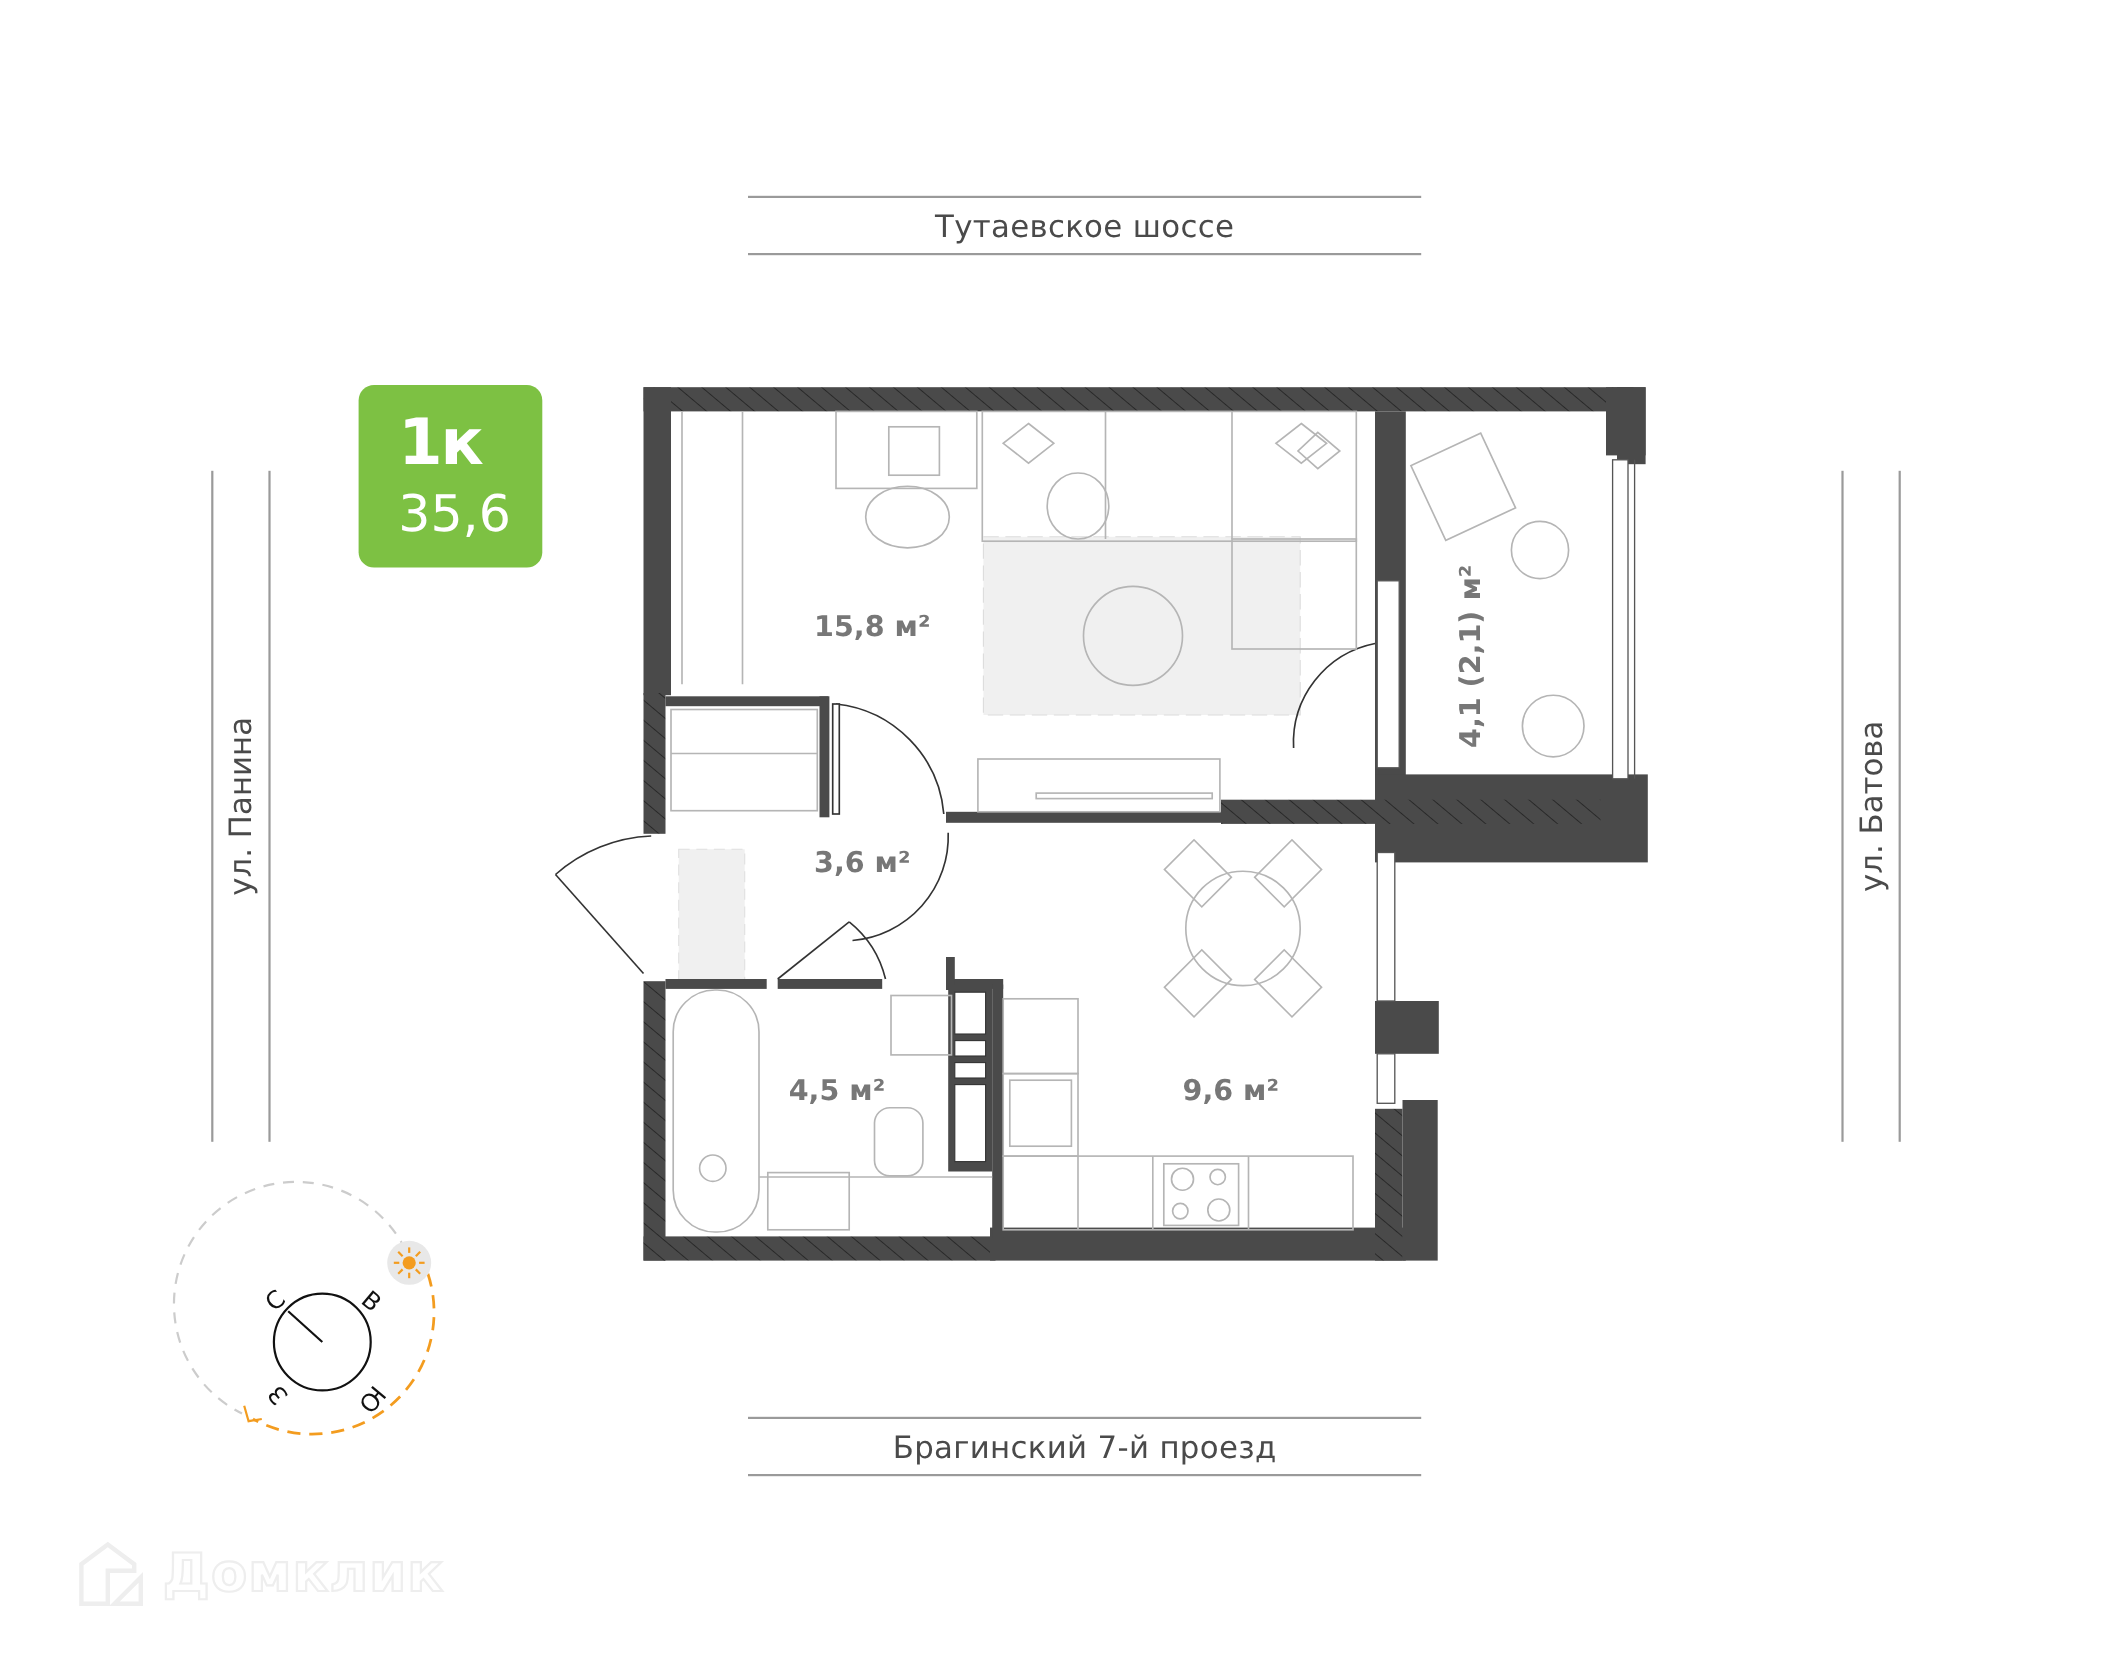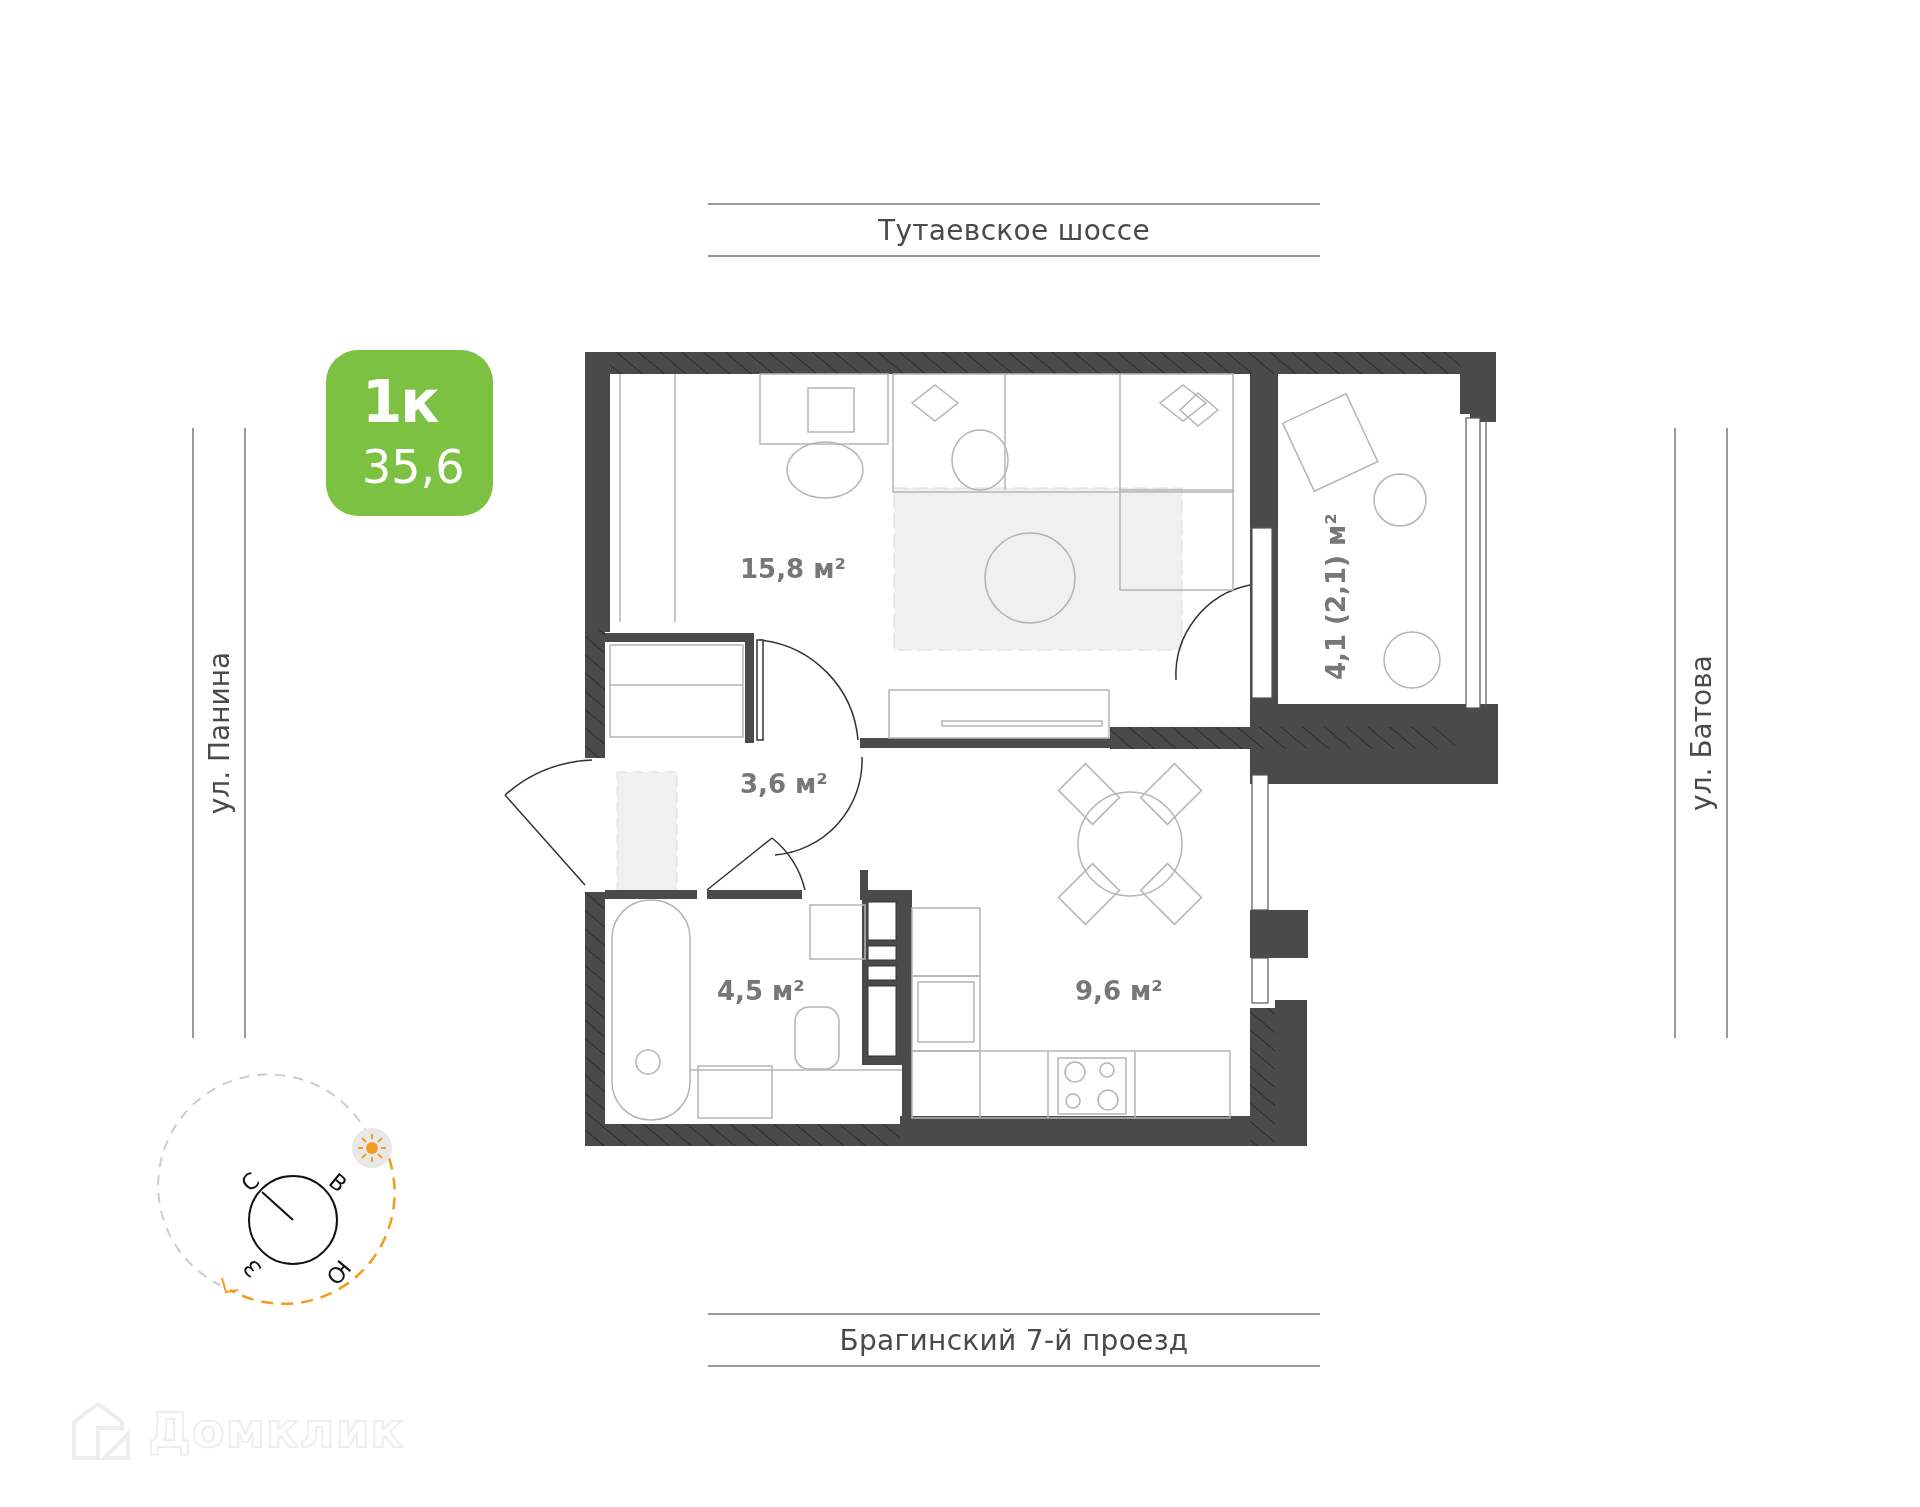--- a/index.html
+++ b/index.html
@@ -1,28 +1,28 @@
 <!DOCTYPE html>
 <html><head>
 <meta charset="utf-8">
 <style>
   html, body { margin: 0; padding: 0; background: #ffffff; }
   body { width: 1920px; height: 1507px; position: relative; overflow: hidden;
          font-family: "DejaVu Sans", sans-serif; color: #4a4a4a; }
-  .street-h { position: absolute; left: 708px; width: 612px; height: 50px;
+  .street-h { position: absolute; left: 680px; width: 612px; height: 50px;
               border-top: 2px solid #9a9a9a; border-bottom: 2px solid #9a9a9a;
-              display: flex; align-items: center; justify-content: center; margin-top: 25px; }
+              display: flex; align-items: center; justify-content: center; }
   .street-h span { font-size: 28px; color: #4a4a4a; letter-spacing: 0.3px; }
   .street-v { position: absolute; top: 428px; width: 50px; height: 610px;
               border-left: 2px solid #9a9a9a; border-right: 2px solid #9a9a9a; }
   .street-v span { position: absolute; left: 50%; top: 50%;
                    transform: translate(-50%, -50%) rotate(-90deg);
                    white-space: nowrap; font-size: 28px; color: #4a4a4a; }
   .badge { position: absolute; left: 326px; top: 350px; width: 167px; height: 166px;
-           background: #7dc143; border-radius: 32px; color: #ffffff; }
+           background: #7dc143; border-radius: 14px; color: #ffffff; }
   .badge .rooms { position: absolute; left: 36px; top: 18px; font-size: 58px;
                   font-weight: bold; letter-spacing: -2px; }
   .badge .area { position: absolute; left: 36px; top: 90px; font-size: 46px; text-align: center; }
   .plan { position: absolute; left: 0; top: 0; }
   .area-label { font-family: "DejaVu Sans", sans-serif; font-weight: bold; fill: #777777; font-size: 26px; }
   .compass-label { font-family: "DejaVu Sans", sans-serif; fill: #111; font-size: 22px; }
   .logo { position: absolute; left: 68px; top: 1398px; display: flex; align-items: center; gap: 14px; }
   .logo span { font-size: 48px; font-weight: bold; color: transparent;
                -webkit-text-stroke: 2px #eeeeee; letter-spacing: 1px; }
 </style>

